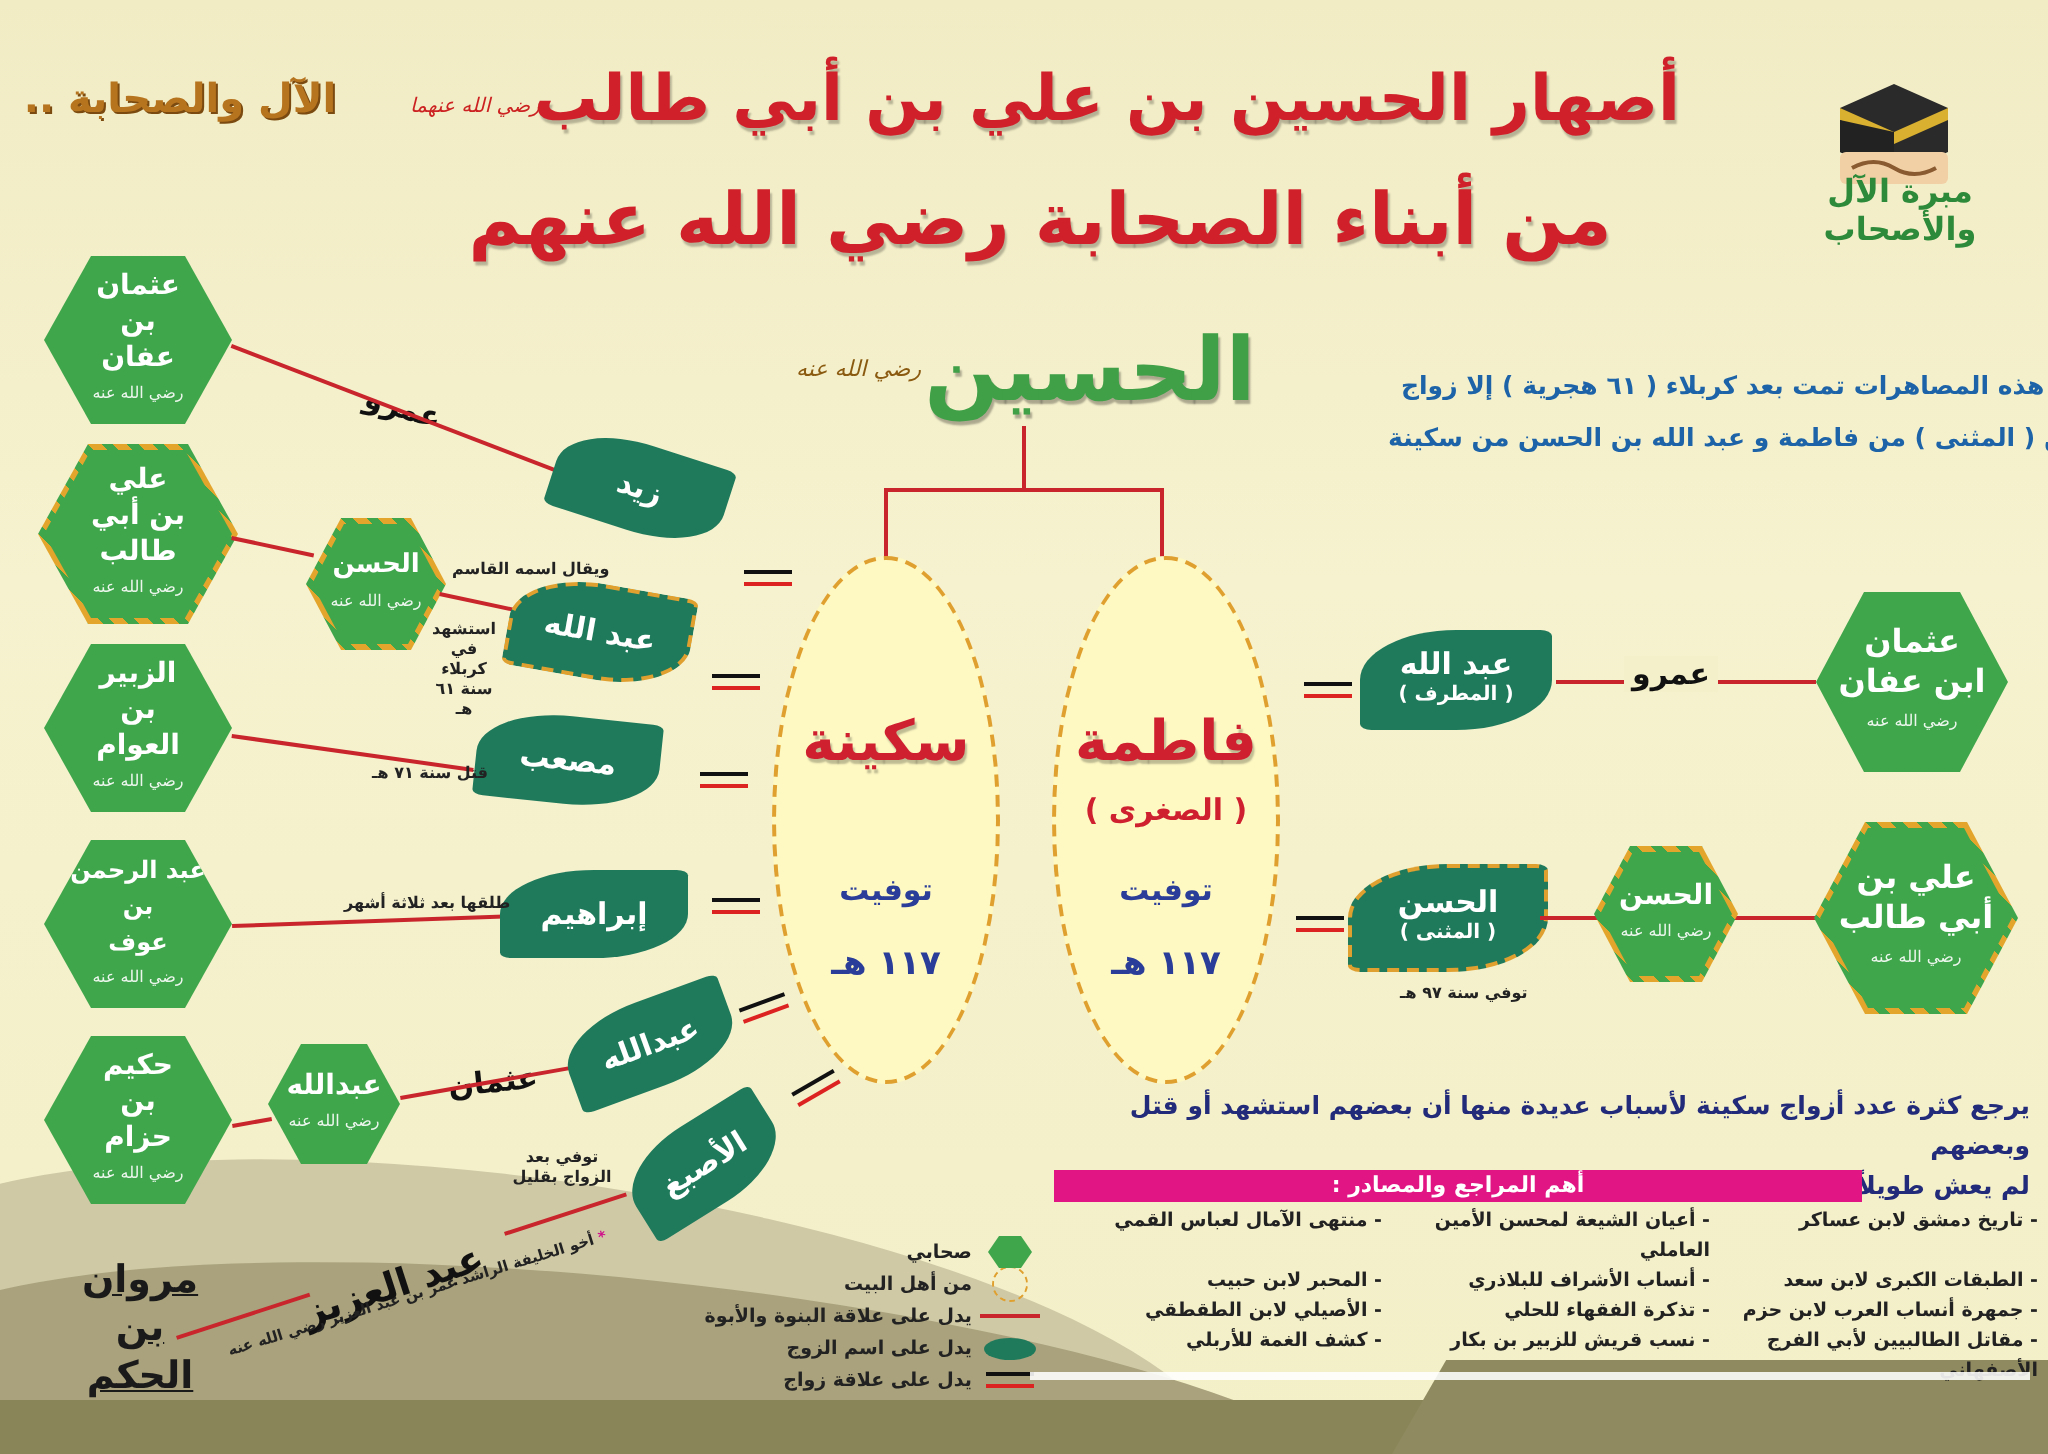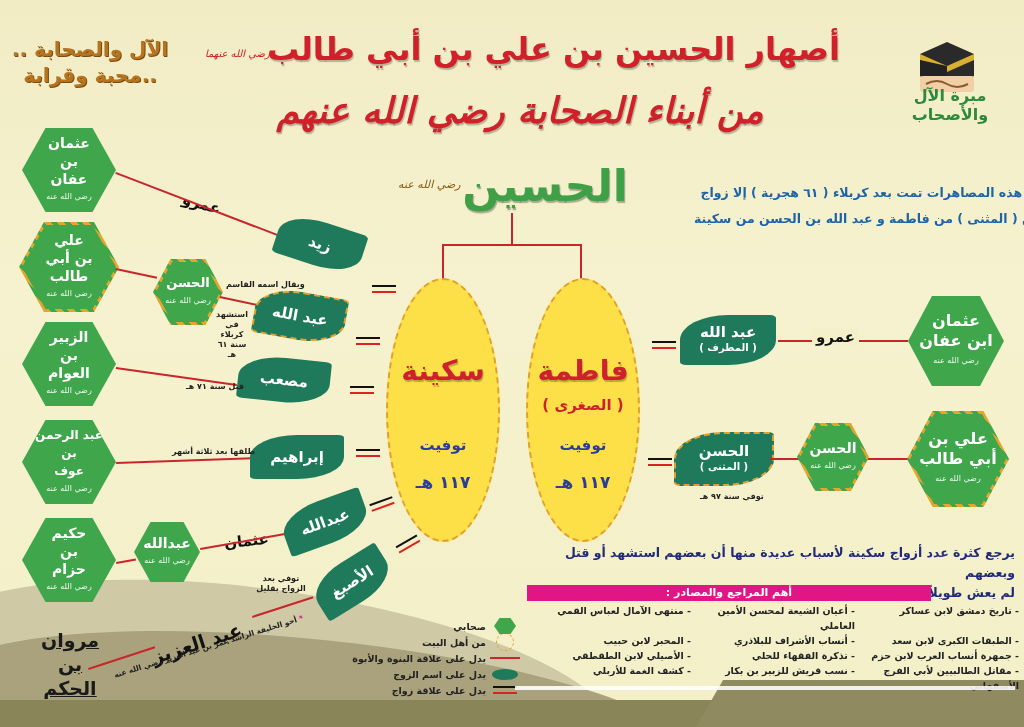--- a/index.html
+++ b/index.html
@@ -6,29 +6,29 @@
   body{width:1024px;height:727px;position:relative;overflow:hidden;
     background:linear-gradient(180deg,#f1ecc4 0%,#f6f2cf 40%,#f3efc7 100%);
     font-family:"DejaVu Sans",sans-serif;direction:rtl;}
   .abs{position:absolute;}
   .bg-wave1{left:-80px;top:590px;width:700px;height:200px;background:#cfc9a6;border-radius:50%;transform:rotate(8deg);}
   .bg-wave2{left:-60px;top:640px;width:760px;height:160px;background:#a9a27c;border-radius:50%;transform:rotate(6deg);}
   .bg-wave3{left:700px;top:680px;width:360px;height:80px;background:#8f8a5f;transform:skewX(-30deg);}
   .bg-bottom{left:0;top:700px;width:1024px;height:27px;background:#8a8559;}
   .title1,.title2{color:#d0212b;font-weight:bold;text-align:center;white-space:nowrap;text-shadow:1px 2px 1px rgba(0,0,0,.25);}
   .title1{left:280px;top:30px;width:560px;font-size:32px;}
-  .title2{left:220px;top:90px;width:600px;font-size:36px;font-style:italic;}
+  .title2{left:220px;top:90px;width:600px;font-size:36px;}
   .ra-small{font-size:10px;color:#c22;font-style:italic;}
   .slogan{left:10px;top:36px;width:160px;color:#b7741f;font-weight:bold;font-size:20px;text-align:center;line-height:26px;text-shadow:1px 1px 0 #7a4a10;}
   .logo-box{left:912px;top:40px;width:70px;height:56px;}
   .logo-text{left:880px;top:86px;width:140px;text-align:center;color:#2d8a3a;font-size:16px;font-weight:bold;}
   .husayn{left:450px;top:160px;width:190px;text-align:center;font-size:44px;color:#3fa048;font-weight:bold;text-shadow:1px 2px 1px rgba(0,0,0,.3);}
   .husayn-ra{left:398px;top:178px;font-size:11px;color:#8a5a10;font-style:italic;}
   .note-top{left:650px;top:180px;width:370px;color:#1c63a8;font-size:12.5px;font-weight:bold;text-align:center;line-height:26px;margin-left:44px;}
-  .oval{width:110px;height:260px;border-radius:50%;background:#fde047;border:2px dashed #e0a030;}
+  .oval{width:110px;height:260px;border-radius:50%;background:#fef9c3;border:2px dashed #e0a030;}
   .oval .nm{position:absolute;top:74px;width:110px;text-align:center;color:#cf2030;font-weight:bold;font-size:28px;text-shadow:1px 2px 1px rgba(0,0,0,.25);}
   .oval .sub{position:absolute;top:116px;width:110px;text-align:center;color:#cf2030;font-weight:bold;font-size:15px;}
   .oval .died{position:absolute;top:156px;width:110px;text-align:center;color:#2a3d99;font-weight:bold;font-size:15px;}
   .oval .yr{position:absolute;top:192px;width:110px;text-align:center;color:#2a3d99;font-weight:bold;font-size:17px;}
   .hex{width:94px;height:84px;clip-path:polygon(25% 0,75% 0,100% 50%,75% 100%,25% 100%,0 50%);background:#40a64c;
        color:#fff;font-weight:bold;text-align:center;display:flex;flex-direction:column;justify-content:center;align-items:center;font-size:14px;line-height:18px;}
   .hexwrap{position:absolute;}
   .hexwrap.ahl::before{content:"";position:absolute;inset:-3px;clip-path:polygon(25% 0,75% 0,100% 50%,75% 100%,25% 100%,0 50%);
        background:repeating-linear-gradient(45deg,#e3a52c 0 5px,#40a64c 5px 9px);}
   .hexwrap .hex{position:relative;}
@@ -61,21 +61,20 @@
 <div class="abs bg-wave2"></div>
 <div class="abs bg-bottom"></div>
 <div class="abs bg-wave3"></div>
 
 <div class="abs title1">أصهار الحسين بن علي بن أبي طالب</div>
 <div class="abs ra-small" style="left:205px;top:48px;">رضي الله عنهما</div>
 <div class="abs title2">من أبناء الصحابة رضي الله عنهم</div>
 
 <div class="abs slogan">
   <div>الآل والصحابة ..</div>
-  <div>..محبة وقرابة</div>
 </div>
 
 <div class="abs logo-box">
   <svg width="70" height="56" viewBox="0 0 70 56">
     <polygon points="35,2 62,14 62,36 35,48 8,36 8,14" fill="#2a2a2a"></polygon>
     <polygon points="8,14 35,26 62,14 62,20 35,32 8,20" fill="#d9b030"></polygon>
     <polygon points="35,26 35,48 8,36 8,20" fill="#222"></polygon>
     <rect x="8" y="36" width="54" height="16" rx="3" fill="#f2d0a6"></rect>
     <path d="M14 44 Q25 38 35 44 Q45 50 56 44" stroke="#8a5a30" stroke-width="2" fill="none"></path>
   </svg>

